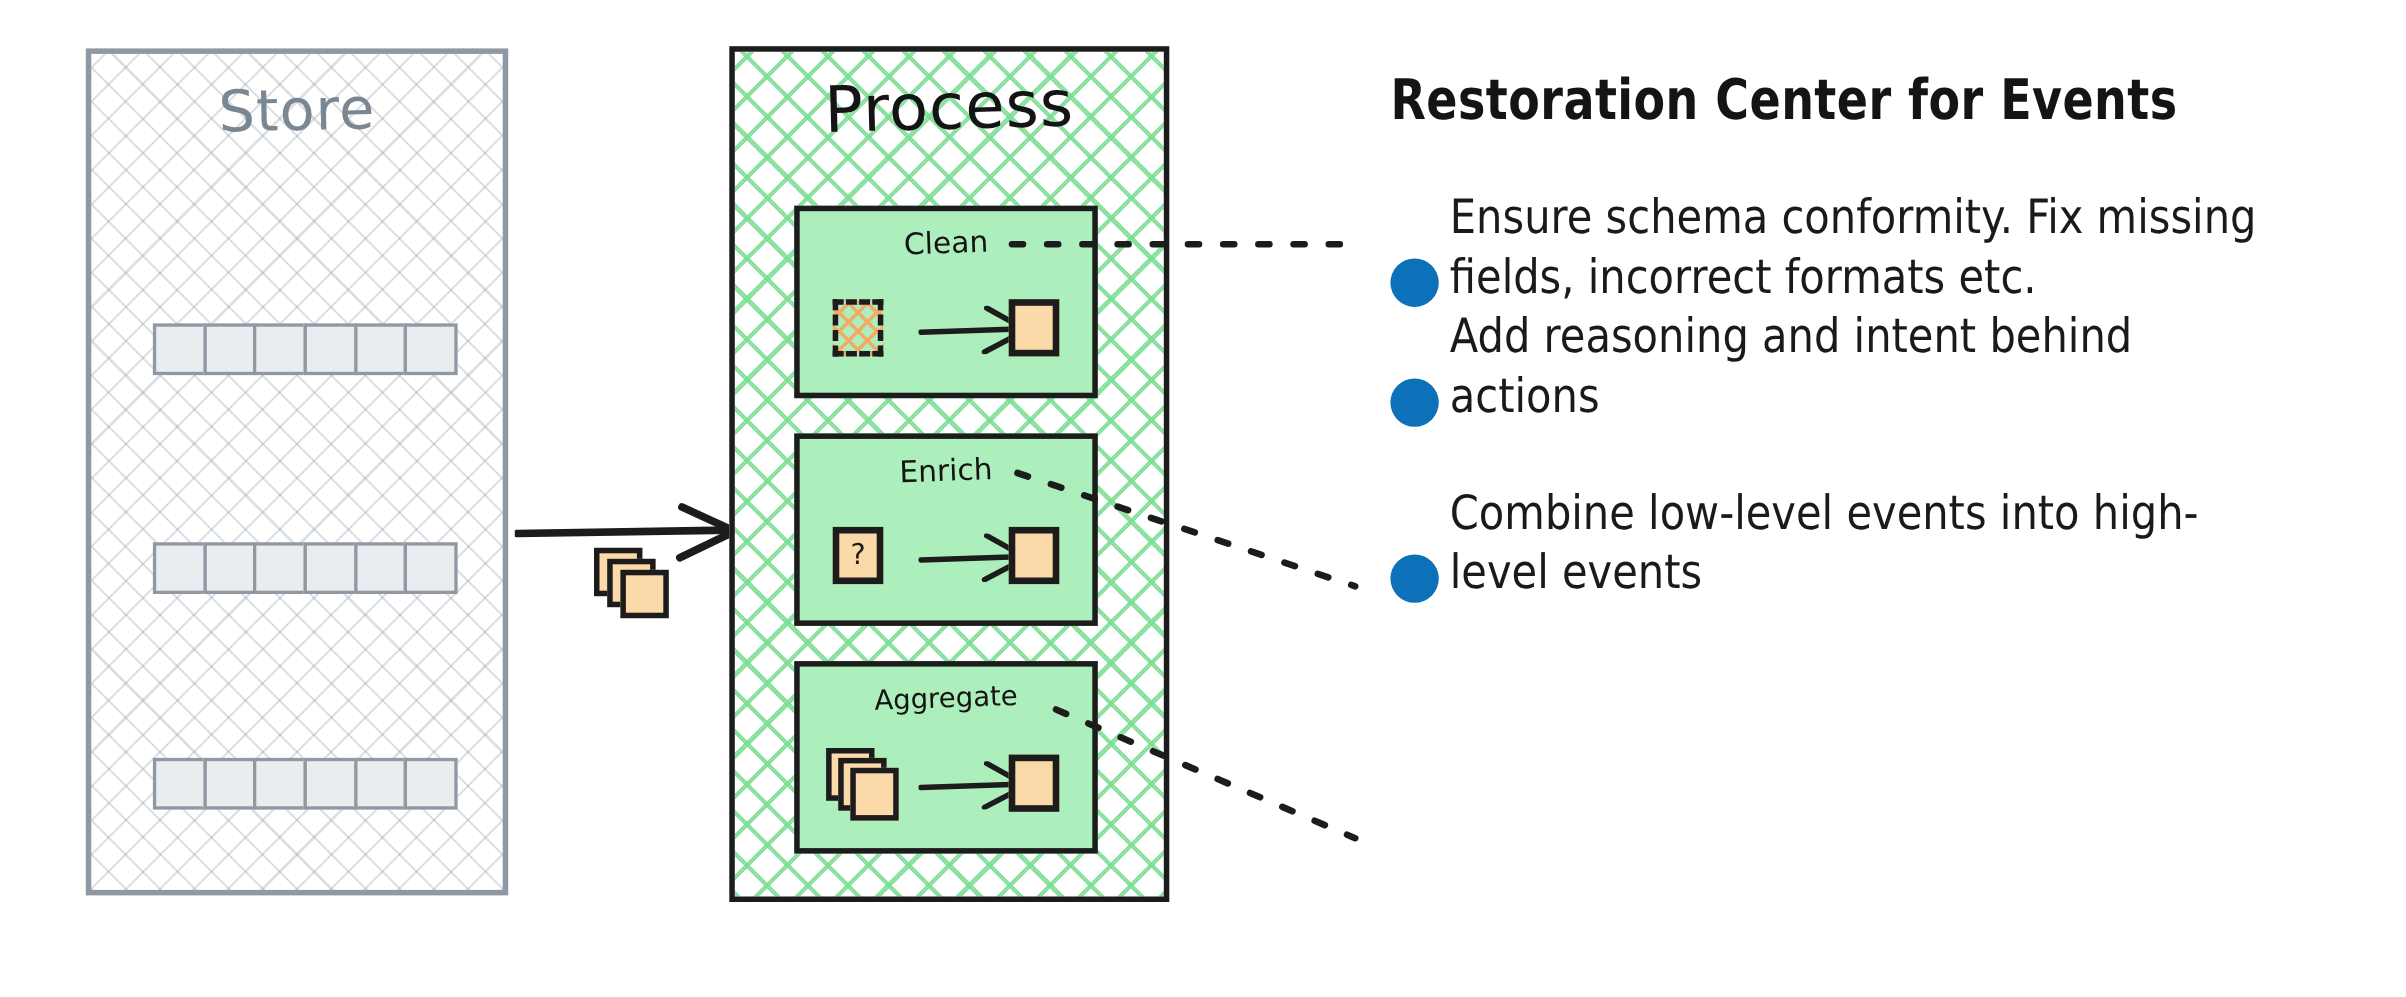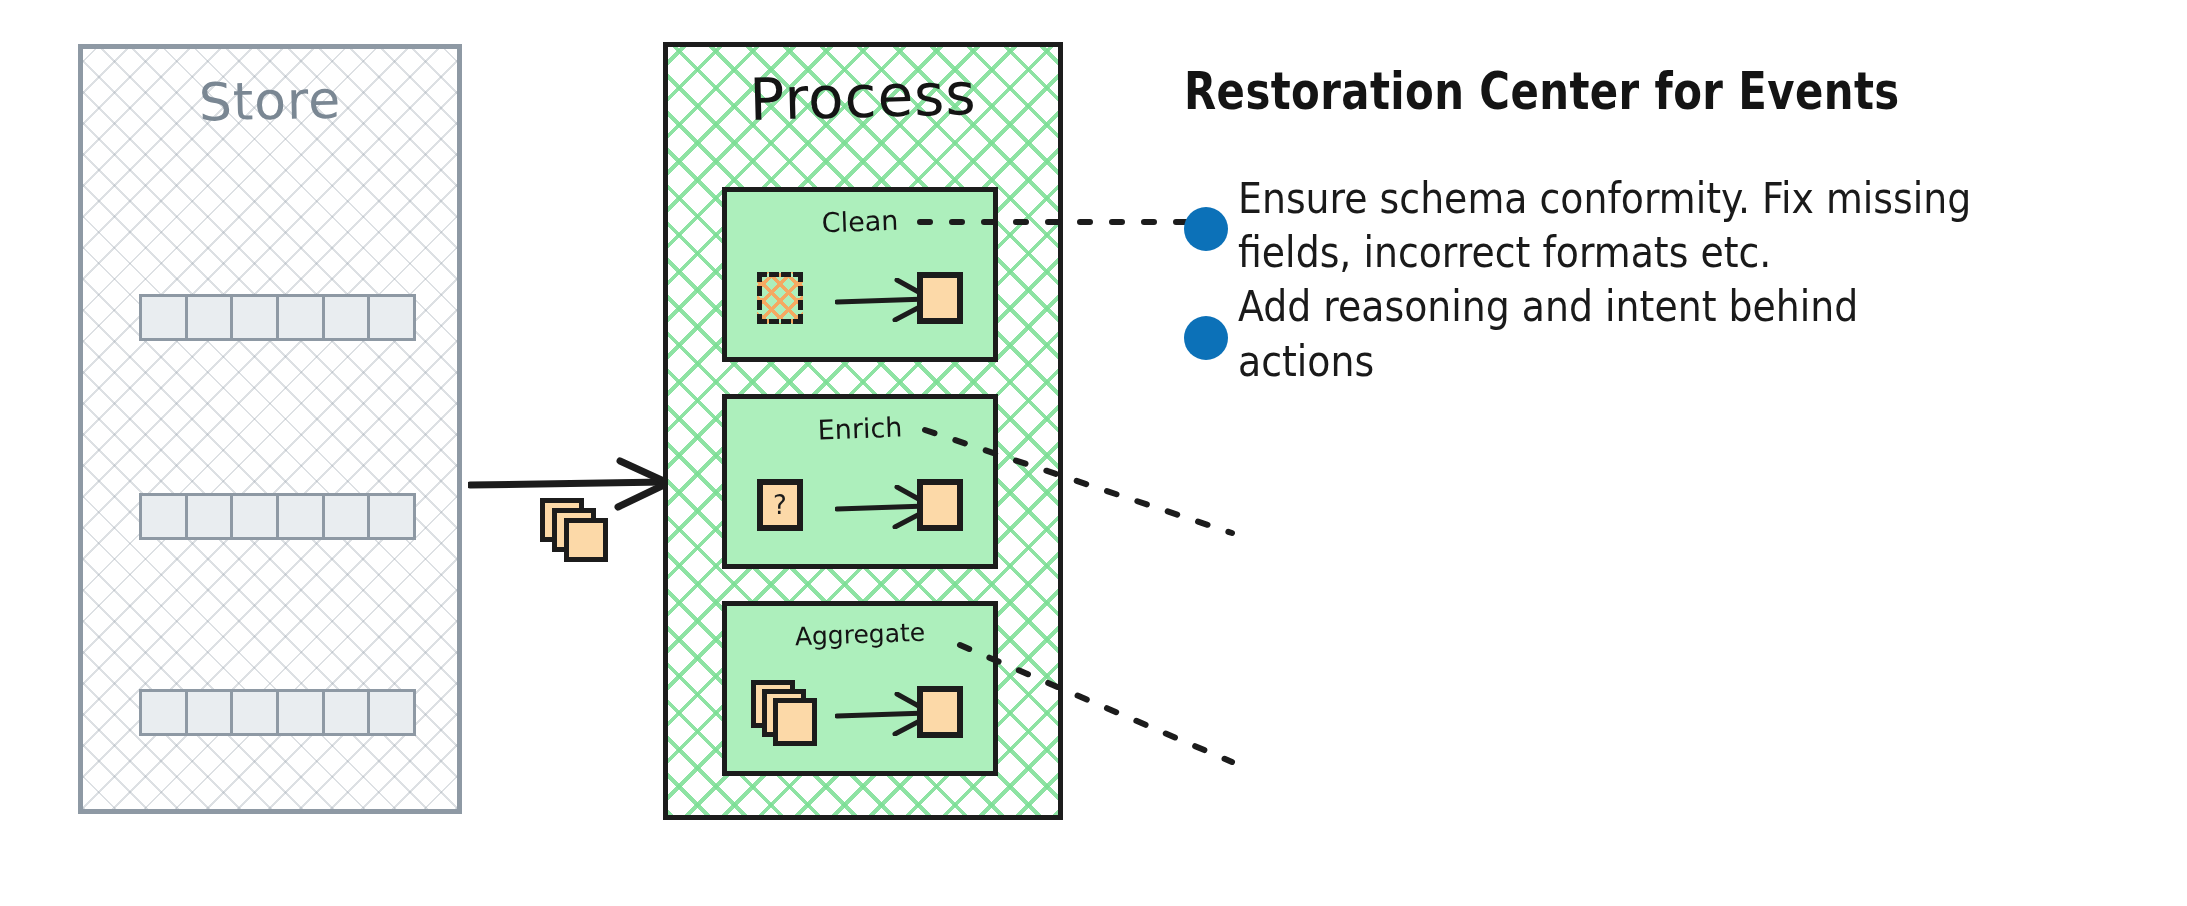--- a/index.html
+++ b/index.html
@@ -86,28 +86,28 @@
   .stack .sc{position:absolute;width:44px;height:48px;background:#fcd9a8;
              border:5px solid #1c1c1c;box-sizing:border-box;}
   .sc-1{left:0;top:0;} .sc-2{left:11px;top:9px;} .sc-3{left:22px;top:18px;}
   .step-arrow{position:absolute;left:108px;top:14px;width:104px;height:44px;}
 
   
   .connector-layer{position:absolute;left:0;top:0;width:2187px;height:906px;
     pointer-events:none;}
 
   
-  .notes{position:absolute;left:1184px;top:62px;width:900px;}
+  .notes{position:absolute;left:1264px;top:62px;width:900px;}
   .notes-title{
     font-family:"DejaVu Sans", sans-serif;
     font-size:51px;font-weight:bold;color:#141414;
     transform:scaleX(.82);transform-origin:left center;
     white-space:nowrap;letter-spacing:.5px;
   }
-  .note-item{display:flex;align-items:center;}
+  .note-item{display:flex;align-items:flex-end;}
   .bullet{
     flex:0 0 auto;width:44px;height:44px;border-radius:50%;
     background:#0c71b8;margin-right:10px;margin-top:8px;
   }
   .note-text{
     font-family:"DejaVu Sans", sans-serif;
     font-size:43px;line-height:1.26;color:#1a1a1a;
     transform:scaleX(.88);transform-origin:left top;
     width:113%;
   }
@@ -224,15 +224,19 @@
     <div class="note-item note-1">
       <div class="bullet"></div>
       <div class="note-text">Ensure schema conformity. Fix missing fields, incorrect formats etc.</div>
     </div>
 
     <div class="note-item note-2">
       <div class="bullet"></div>
       <div class="note-text">Add reasoning and intent behind actions</div>
     </div>
 
+    <div class="note-item note-3">
+      <div class="bullet"></div>
+      <div class="note-text">Combine low-level events into high-level events</div>
+    </div>
   </div>
 
 </div>
 
 </body></html>

